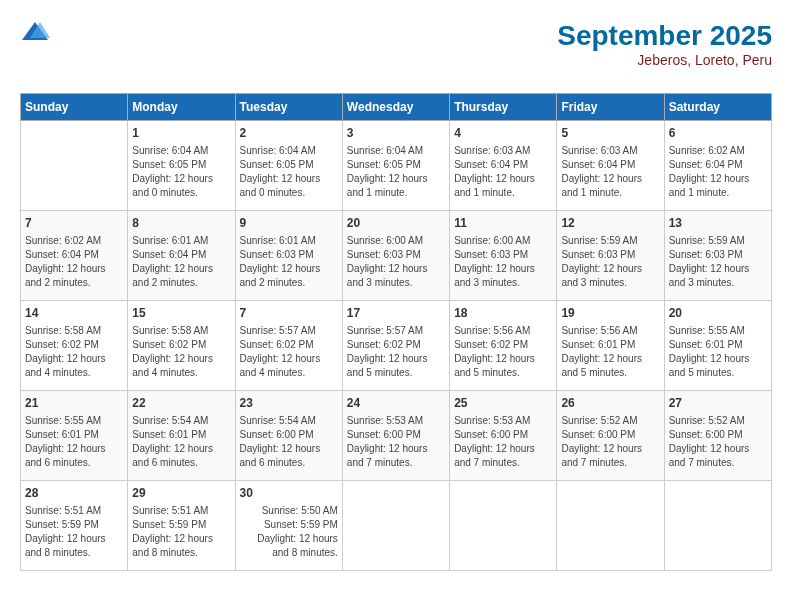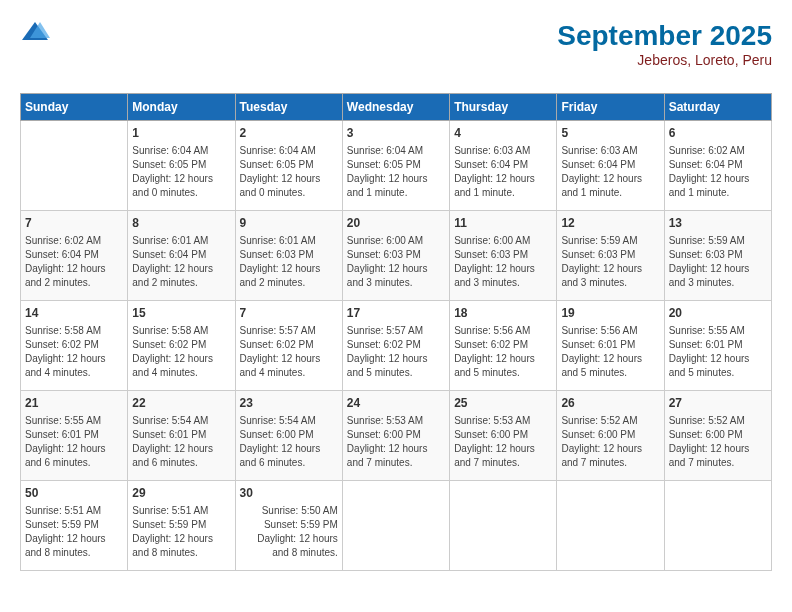--- a/index.html
+++ b/index.html
@@ -303,21 +303,21 @@
         <td>
           <span class="day-number">27</span>
           <div class="cell-content" style="white-space: pre-line;">Sunrise: 5:52 AM
 Sunset: 6:00 PM
 Daylight: 12 hours
 and 7 minutes.</div>
         </td>
       </tr>
       <tr>
         <td>
-          <span class="day-number">50</span>
+          <span class="day-number">28</span>
           <div class="cell-content" style="white-space: pre-line;">Sunrise: 5:51 AM
 Sunset: 5:59 PM
 Daylight: 12 hours
 and 8 minutes.</div>
         </td>
         <td>
           <span class="day-number">29</span>
           <div class="cell-content" style="white-space: pre-line;">Sunrise: 5:51 AM
 Sunset: 5:59 PM
 Daylight: 12 hours

